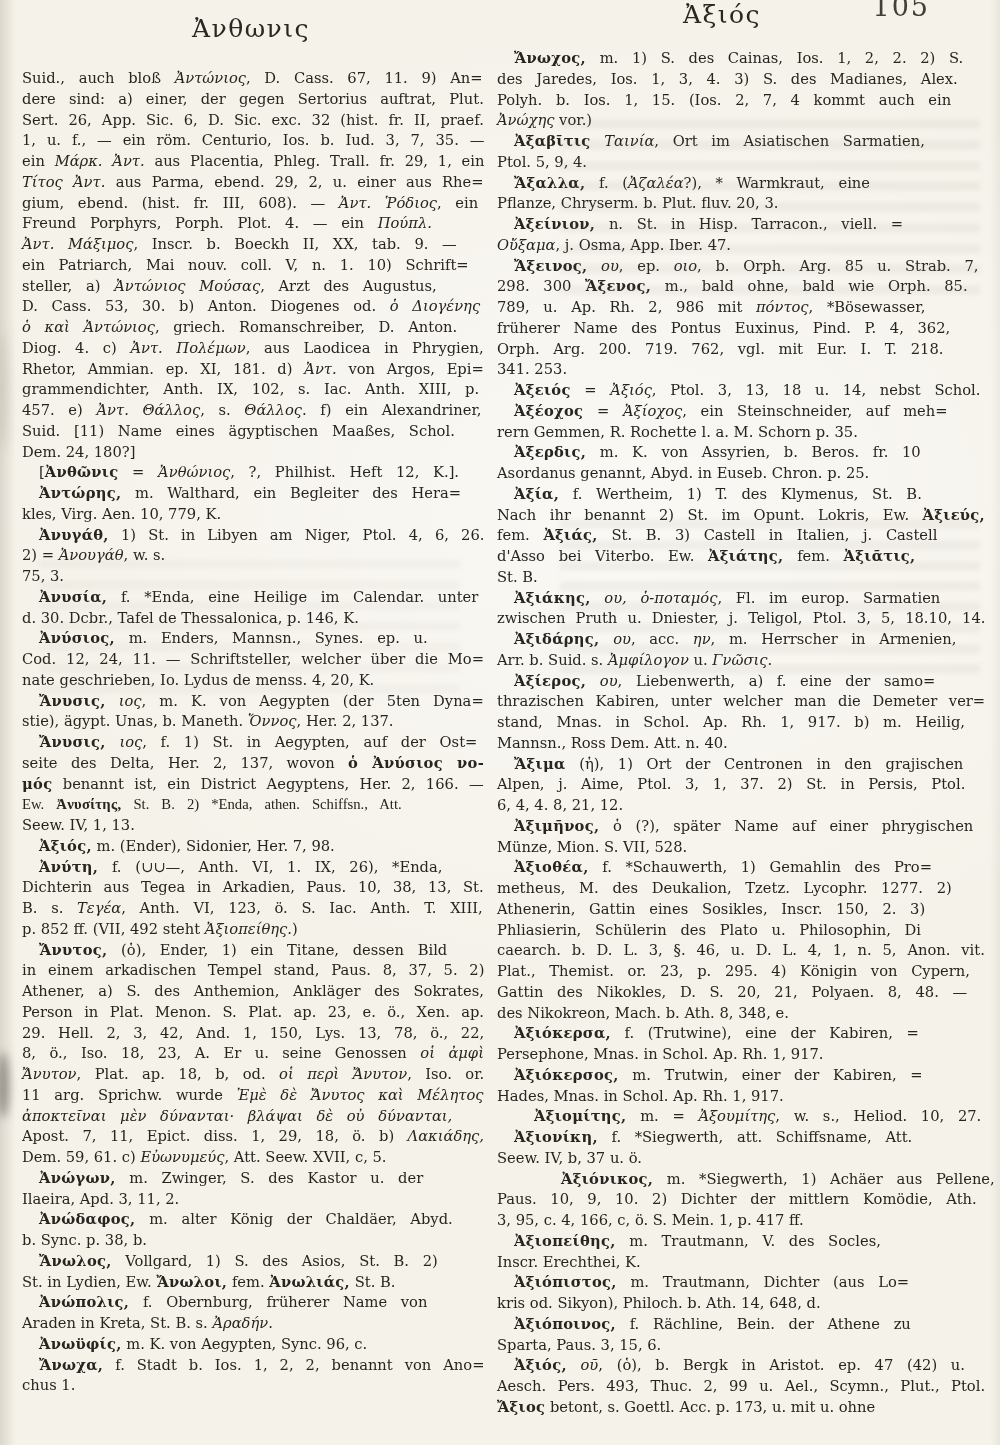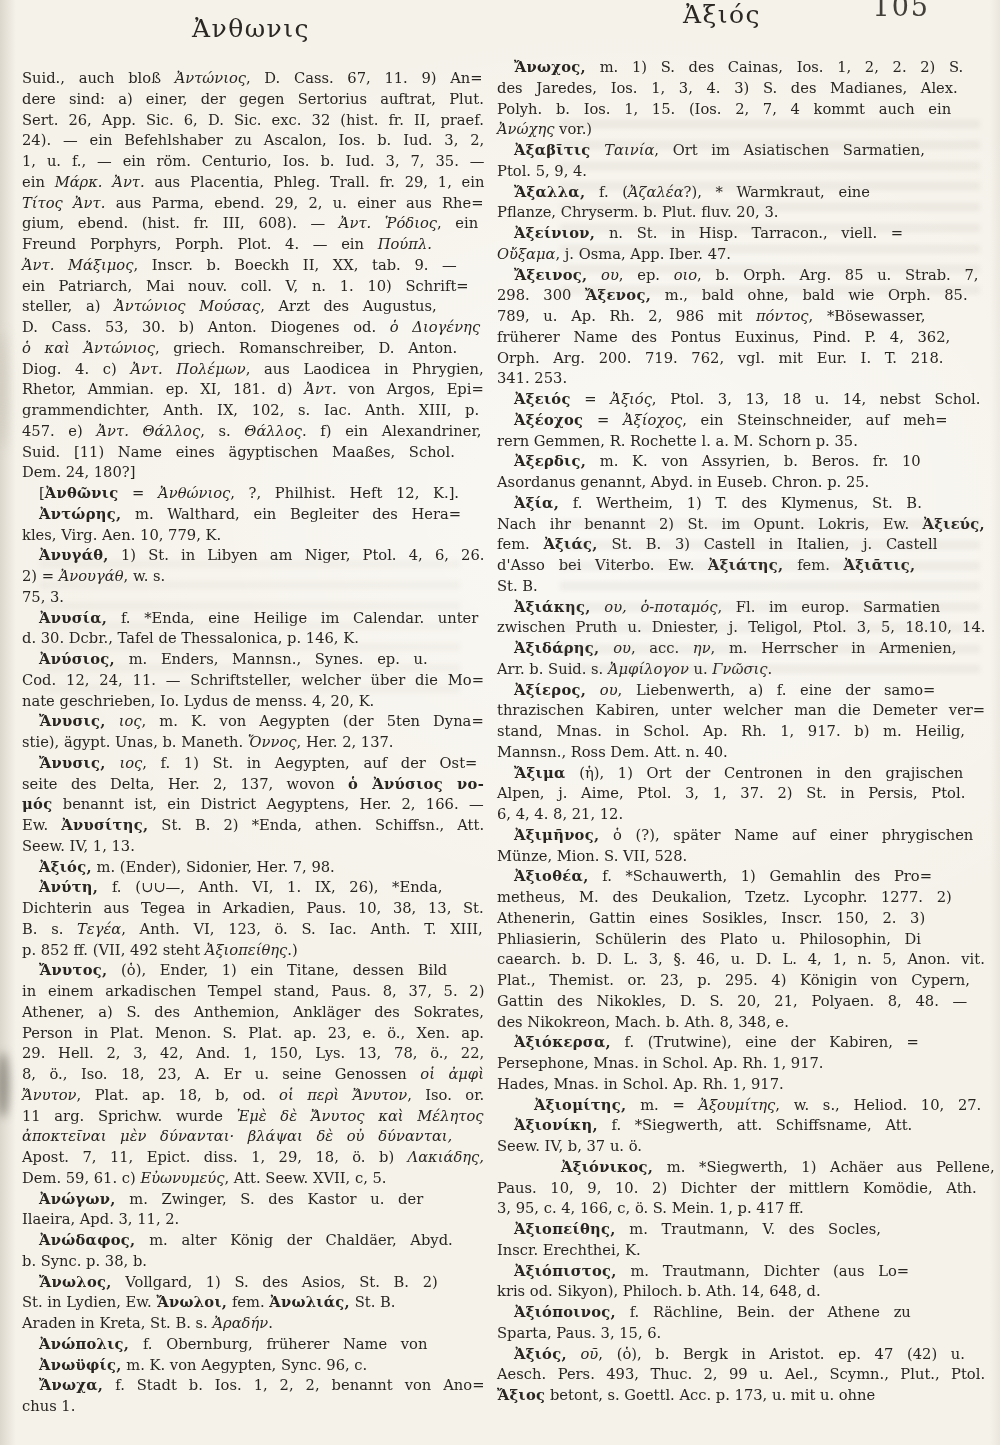--- a/index.html
+++ b/index.html
@@ -11,21 +11,21 @@
       radial-gradient(900px 700px at 62% 35%, rgba(255,255,255,0.5), rgba(255,255,255,0) 70%),
       linear-gradient(90deg, #dcd7cc 0px, rgba(220,215,204,0) 16px),
       linear-gradient(270deg, #eae6dd 0px, rgba(234,230,221,0) 10px),
       #f5f2ea;
   }
   .pagenum{position:absolute;top:-9px;right:70px;font-size:27px;letter-spacing:2px;color:#43403a;}
   .head-left{position:absolute;top:14px;left:20px;width:462px;text-align:center;font-size:25px;letter-spacing:1.5px;color:#2b2723;}
   .head-right{position:absolute;top:0px;left:497px;width:450px;text-align:center;font-size:25px;letter-spacing:1.5px;color:#2b2723;}
   .col{position:absolute;overflow:visible;}
   .col-left{left:22px;top:68px;width:462px;}
-  .col-right{left:497px;top:57px;width:488px;}
+  .col-right{left:497px;top:48px;width:488px;}
   .line{height:20.75px;line-height:20.75px;font-size:14.7px;white-space:nowrap;}
   .line.ind{padding-left:17px;}
   .ln{display:inline-block;white-space:pre;transform-origin:0 60%;}
   .ln b{font-weight:bold;letter-spacing:0.3px;}
   .ln .g{font-style:italic;}
   
   .smudge-dark{position:absolute;left:-3px;top:1052px;width:12px;height:66px;background:#7a766d;border-radius:50%;filter:blur(5px);opacity:.75;}
   .smudge-soft{position:absolute;left:-4px;top:330px;width:10px;height:120px;background:#c9c3b6;border-radius:50%;filter:blur(6px);opacity:.8;}
   .ghost{position:absolute;filter:blur(2.5px);opacity:.55;
     background:repeating-linear-gradient(180deg, rgba(125,118,104,0.16) 0 8px, rgba(125,118,104,0) 8px 20.75px);}
@@ -38,21 +38,20 @@
 
 <div class="page">
   <div class="pagenum">105</div>
   <div class="head-left">Ἀνθωνις</div>
   <div class="head-right">Ἀξιός</div>
 
   <div class="col col-left" id="col-left">
       <div class="line"><span class="ln" style="word-spacing: 9px;"><span>Suid., auch bloß </span><span class="g">Ἀντώνιος</span><span>, D. Cass. 67, 11. 9) An=</span></span></div>
       <div class="line"><span class="ln" style="word-spacing: 8.5px;"><span>dere sind: a) einer, der gegen Sertorius auftrat, Plut.</span></span></div>
       <div class="line"><span class="ln" style="word-spacing: 5.41667px;"><span>Sert. 26, App. Sic. 6, D. Sic. exc. 32 (hist. fr. II, praef.</span></span></div>
-      <div class="line"><span class="ln" style="word-spacing: 7.2px;"><span>24). — ein Befehlshaber zu Ascalon, Ios. b. Iud. 3, 2,</span></span></div>
       <div class="line"><span class="ln" style="word-spacing: 6.23077px;"><span>1, u. f., — ein röm. Centurio, Ios. b. Iud. 3, 7, 35. —</span></span></div>
       <div class="line"><span class="ln" style="word-spacing: 5.1px;"><span>ein </span><span class="g">Μάρκ. Ἀντ.</span><span> aus Placentia, Phleg. Trall. fr. 29, 1, ein</span></span></div>
       <div class="line"><span class="ln" style="word-spacing: 5.6px;"><span class="g">Τίτος Ἀντ.</span><span> aus Parma, ebend. 29, 2, u. einer aus Rhe=</span></span></div>
       <div class="line"><span class="ln" style="word-spacing: 9px;"><span>gium, ebend. (hist. fr. III, 608). — </span><span class="g">Ἀντ. Ῥόδιος</span><span>, ein</span></span></div>
       <div class="line"><span class="ln" style="word-spacing: 9px;"><span>Freund Porphyrs, Porph. Plot. 4. — ein </span><span class="g">Πούπλ.</span></span></div>
       <div class="line"><span class="ln" style="word-spacing: 9px;"><span class="g">Ἀντ. Μάξιμος</span><span>, Inscr. b. Boeckh II, XX, tab. 9. —</span></span></div>
       <div class="line"><span class="ln" style="word-spacing: 9px;"><span>ein Patriarch, Mai nouv. coll. V, n. 1. 10) Schrift=</span></span></div>
       <div class="line"><span class="ln" style="word-spacing: 9px;"><span>steller, a) </span><span class="g">Ἀντώνιος Μούσας</span><span>, Arzt des Augustus,</span></span></div>
       <div class="line"><span class="ln" style="word-spacing: 9px;"><span>D. Cass. 53, 30. b) Anton. Diogenes od. </span><span class="g">ὁ Διογένης</span></span></div>
       <div class="line"><span class="ln" style="word-spacing: 9px;"><span class="g">ὁ καὶ Ἀντώνιος</span><span>, griech. Romanschreiber, D. Anton.</span></span></div>
@@ -71,21 +70,21 @@
       <div class="line ind"><span class="ln" style="word-spacing: 9px;"><b>Ἀνυσία,</b><span> f. *Enda, eine Heilige im Calendar. unter</span></span></div>
       <div class="line"><span class="ln"><span>d. 30. Dcbr., Tafel de Thessalonica, p. 146, K.</span></span></div>
       <div class="line ind"><span class="ln" style="word-spacing: 9px;"><b>Ἀνύσιος,</b><span> m. Enders, Mannsn., Synes. ep. u.</span></span></div>
       <div class="line"><span class="ln" style="word-spacing: 5.22222px;"><span>Cod. 12, 24, 11. — Schriftsteller, welcher über die Mo=</span></span></div>
       <div class="line"><span class="ln"><span>nate geschrieben, Io. Lydus de menss. 4, 20, K.</span></span></div>
       <div class="line ind"><span class="ln" style="word-spacing: 8.375px;"><b>Ἄνυσις,</b><span> </span><span class="g">ιος</span><span>, m. K. von Aegypten (der 5ten Dyna=</span></span></div>
       <div class="line"><span class="ln"><span>stie), ägypt. Unas, b. Maneth. </span><span class="g">Ὄννος</span><span>, Her. 2, 137.</span></span></div>
       <div class="line ind"><span class="ln" style="word-spacing: 9px;"><b>Ἄνυσις,</b><span> </span><span class="g">ιος</span><span>, f. 1) St. in Aegypten, auf der Ost=</span></span></div>
       <div class="line"><span class="ln" style="word-spacing: 8.77778px;"><span>seite des Delta, Her. 2, 137, wovon </span><b>ὁ Ἀνύσιος νο-</b></span></div>
       <div class="line"><span class="ln" style="word-spacing: 5.66667px;"><b>μός</b><span> benannt ist, ein District Aegyptens, Her. 2, 166. —</span></span></div>
-      <div class="line"><span class="ln" style="word-spacing: 8.375px;"><span>Ew. </span><b>Ἀνυσίτης,</b><span> St. B. 2) *Enda, athen. Schiffsn., Att.</span></span></div>
+      <div class="line"><span class="ln" style="word-spacing: 8.375px; font-family: Liberation Serif, serif;"><span>Ew. </span><b>Ἀνυσίτης,</b><span> St. B. 2) *Enda, athen. Schiffsn., Att.</span></span></div>
       <div class="line"><span class="ln"><span>Seew. IV, 1, 13.</span></span></div>
       <div class="line ind"><span class="ln"><b>Ἀξιός,</b><span> m. (Ender), Sidonier, Her. 7, 98.</span></span></div>
       <div class="line ind"><span class="ln" style="word-spacing: 9px;"><b>Ἀνύτη,</b><span> f. (∪∪—, Anth. VI, 1. IX, 26), *Enda,</span></span></div>
       <div class="line"><span class="ln" style="word-spacing: 7px;"><span>Dichterin aus Tegea in Arkadien, Paus. 10, 38, 13, St.</span></span></div>
       <div class="line"><span class="ln" style="word-spacing: 9px;"><span>B. s. </span><span class="g">Τεγέα</span><span>, Anth. VI, 123, ö. S. Iac. Anth. T. XIII,</span></span></div>
       <div class="line"><span class="ln"><span>p. 852 ff. (VII, 492 steht </span><span class="g">Ἀξιοπείθης</span><span>.)</span></span></div>
       <div class="line ind"><span class="ln" style="word-spacing: 9px;"><b>Ἄνυτος,</b><span> (ὁ), Ender, 1) ein Titane, dessen Bild</span></span></div>
       <div class="line"><span class="ln" style="word-spacing: 7.11111px;"><span>in einem arkadischen Tempel stand, Paus. 8, 37, 5. 2)</span></span></div>
       <div class="line"><span class="ln" style="word-spacing: 9px;"><span>Athener, a) S. des Anthemion, Ankläger des Sokrates,</span></span></div>
       <div class="line"><span class="ln" style="word-spacing: 6.72727px;"><span>Person in Plat. Menon. S. Plat. ap. 23, e. ö., Xen. ap.</span></span></div>
@@ -95,22 +94,22 @@
       <div class="line"><span class="ln" style="word-spacing: 9px;"><span>11 arg. Sprichw. wurde </span><span class="g">Ἐμὲ δὲ Ἄνυτος καὶ Μέλητος</span></span></div>
       <div class="line"><span class="ln" style="word-spacing: 9px;"><span class="g">ἀποκτεῖναι μὲν δύνανται· βλάψαι δὲ οὐ δύνανται,</span></span></div>
       <div class="line"><span class="ln" style="word-spacing: 8.8px;"><span>Apost. 7, 11, Epict. diss. 1, 29, 18, ö. b) </span><span class="g">Λακιάδης,</span></span></div>
       <div class="line"><span class="ln"><span>Dem. 59, 61. c) </span><span class="g">Εὐωνυμεύς</span><span>, Att. Seew. XVII, c, 5.</span></span></div>
       <div class="line ind"><span class="ln" style="word-spacing: 9px;"><b>Ἀνώγων,</b><span> m. Zwinger, S. des Kastor u. der</span></span></div>
       <div class="line"><span class="ln"><span>Ilaeira, Apd. 3, 11, 2.</span></span></div>
       <div class="line ind"><span class="ln" style="word-spacing: 9px;"><b>Ἀνώδαφος,</b><span> m. alter König der Chaldäer, Abyd.</span></span></div>
       <div class="line"><span class="ln"><span>b. Sync. p. 38, b.</span></span></div>
       <div class="line ind"><span class="ln" style="word-spacing: 9px;"><b>Ἄνωλος,</b><span> Vollgard, 1) S. des Asios, St. B. 2)</span></span></div>
       <div class="line"><span class="ln"><span>St. in Lydien, Ew. </span><b>Ἄνωλοι,</b><span> fem. </span><b>Ἀνωλιάς,</b><span> St. B.</span></span></div>
+      <div class="line ind"><span class="ln" style="word-spacing: 9px;"><b>Ἀνώπολις,</b><span> f. Obernburg, früherer Name von</span></span></div>
       <div class="line"><span class="ln"><span>Araden in Kreta, St. B. s. </span><span class="g">Ἀραδήν</span><span>.</span></span></div>
-      <div class="line ind"><span class="ln" style="word-spacing: 9px;"><b>Ἀνώπολις,</b><span> f. Obernburg, früherer Name von</span></span></div>
       <div class="line ind"><span class="ln"><b>Ἀνωϋφίς,</b><span> m. K. von Aegypten, Sync. 96, c.</span></span></div>
       <div class="line ind"><span class="ln" style="word-spacing: 7.3px;"><b>Ἄνωχα,</b><span> f. Stadt b. Ios. 1, 2, 2, benannt von Ano=</span></span></div>
       <div class="line"><span class="ln"><span>chus 1.</span></span></div>
     </div>
   <div class="col col-right" id="col-right">
       <div class="line ind"><span class="ln" style="word-spacing: 9px;"><b>Ἄνωχος,</b><span> m. 1) S. des Cainas, Ios. 1, 2, 2. 2) S.</span></span></div>
       <div class="line"><span class="ln" style="word-spacing: 9px;"><span>des Jaredes, Ios. 1, 3, 4. 3) S. des Madianes, Alex.</span></span></div>
       <div class="line"><span class="ln" style="word-spacing: 9px;"><span>Polyh. b. Ios. 1, 15. (Ios. 2, 7, 4 kommt auch ein</span></span></div>
       <div class="line"><span class="ln"><span class="g">Ἀνώχης</span><span> vor.)</span></span></div>
       <div class="line ind"><span class="ln" style="word-spacing: 9px;"><b>Ἀξαβῖτις</b><span> </span><span class="g">Ταινία</span><span>, Ort im Asiatischen Sarmatien,</span></span></div>
@@ -151,20 +150,21 @@
       <div class="line ind"><span class="ln" style="word-spacing: 9px;"><b>Ἀξιοθέα,</b><span> f. *Schauwerth, 1) Gemahlin des Pro=</span></span></div>
       <div class="line"><span class="ln" style="word-spacing: 9px;"><span>metheus, M. des Deukalion, Tzetz. Lycophr. 1277. 2)</span></span></div>
       <div class="line"><span class="ln" style="word-spacing: 9px;"><span>Athenerin, Gattin eines Sosikles, Inscr. 150, 2. 3)</span></span></div>
       <div class="line"><span class="ln" style="word-spacing: 9px;"><span>Phliasierin, Schülerin des Plato u. Philosophin, Di</span></span></div>
       <div class="line"><span class="ln" style="word-spacing: 6.2px;"><span>caearch. b. D. L. 3, §. 46, u. D. L. 4, 1, n. 5, Anon. vit.</span></span></div>
       <div class="line"><span class="ln" style="word-spacing: 9px;"><span>Plat., Themist. or. 23, p. 295. 4) Königin von Cypern,</span></span></div>
       <div class="line"><span class="ln" style="word-spacing: 9px;"><span>Gattin des Nikokles, D. S. 20, 21, Polyaen. 8, 48. —</span></span></div>
       <div class="line"><span class="ln"><span>des Nikokreon, Mach. b. Ath. 8, 348, e.</span></span></div>
       <div class="line ind"><span class="ln" style="word-spacing: 9px;"><b>Ἀξιόκερσα,</b><span> f. (Trutwine), eine der Kabiren, =</span></span></div>
       <div class="line"><span class="ln"><span>Persephone, Mnas. in Schol. Ap. Rh. 1, 917.</span></span></div>
+      <div class="line ind"><span class="ln" style="word-spacing: 9px;"><b>Ἀξιόκερσος,</b><span> m. Trutwin, einer der Kabiren, =</span></span></div>
       <div class="line"><span class="ln"><span>Hades, Mnas. in Schol. Ap. Rh. 1, 917.</span></span></div>
       <div class="line ind"><span class="ln" style="word-spacing: 9px; margin-left: 20px;"><b>Ἀξιομίτης,</b><span> m. = </span><span class="g">Ἀξουμίτης</span><span>, w. s., Heliod. 10, 27.</span></span></div>
       <div class="line ind"><span class="ln" style="word-spacing: 9px;"><b>Ἀξιονίκη,</b><span> f. *Siegwerth, att. Schiffsname, Att.</span></span></div>
       <div class="line"><span class="ln"><span>Seew. IV, b, 37 u. ö.</span></span></div>
       <div class="line ind"><span class="ln" style="word-spacing: 9px; margin-left: 47px;"><b>Ἀξιόνικος,</b><span> m. *Siegwerth, 1) Achäer aus Pellene,</span></span></div>
       <div class="line"><span class="ln" style="word-spacing: 9px;"><span>Paus. 10, 9, 10. 2) Dichter der mittlern Komödie, Ath.</span></span></div>
       <div class="line"><span class="ln"><span>3, 95, c. 4, 166, c, ö. S. Mein. 1, p. 417 ff.</span></span></div>
       <div class="line ind"><span class="ln" style="word-spacing: 9px;"><b>Ἀξιοπείθης,</b><span> m. Trautmann, V. des Socles,</span></span></div>
       <div class="line"><span class="ln"><span>Inscr. Erechthei, K.</span></span></div>
       <div class="line ind"><span class="ln" style="word-spacing: 9px;"><b>Ἀξιόπιστος,</b><span> m. Trautmann, Dichter (aus Lo=</span></span></div>

